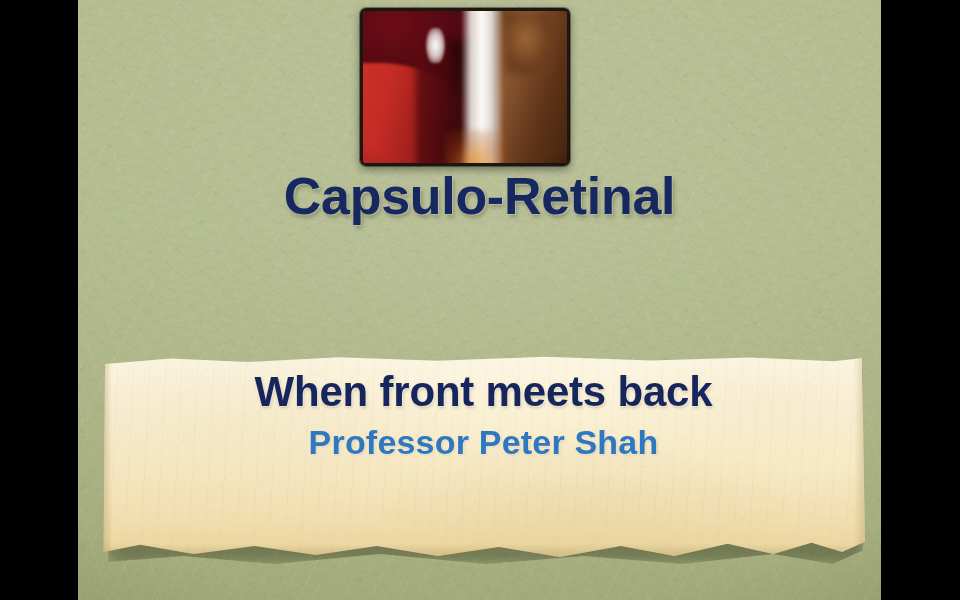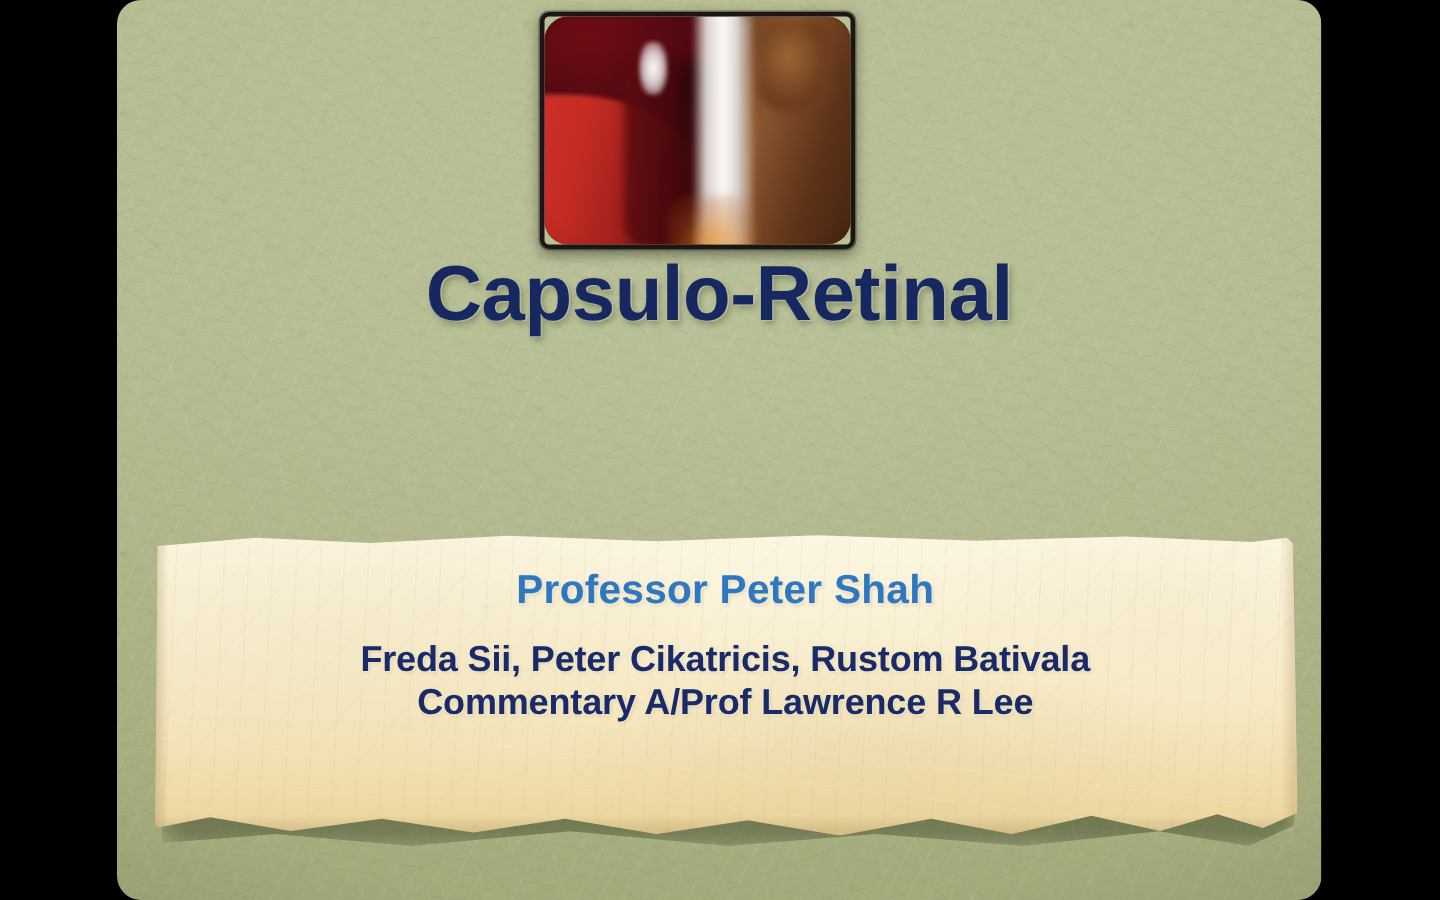--- a/index.html
+++ b/index.html
@@ -1,16 +1,16 @@
 <!DOCTYPE html>
 <html><head>
 <meta charset="utf-8">
 <title>Capsulo-Retinal Adhesion Syndrome</title>
 <style>
-  * { margin:0; padding:0; box-sizing:border-box;border-radius:16px; }
+  * { margin:0; padding:0; box-sizing:border-box; }
 
   html, body {
     width:960px; height:600px;
     background:#000;
     overflow:hidden;
     font-family:"Liberation Sans", sans-serif;
   }
 
   
   #slide-stage {
@@ -225,21 +225,21 @@
     font-size:42px;
     font-weight:bold;
     line-height:1.06;
     letter-spacing:-0.2px;
     text-shadow:1px 1px 0 rgba(255,255,255,.42), 1px 2px 3px rgba(120,100,60,.30);
     white-space:nowrap;
   }
   #presenter {
     margin-top:8px;
     color:#2f78bf;
-    font-size:27px;
+    font-size:34px;
     font-weight:bold;
     letter-spacing:0.2px;
     text-shadow:1px 1px 0 rgba(255,255,255,.40), 1px 1px 2px rgba(110,92,56,.26);
     white-space:nowrap;
   }
   #authors { margin-top:16px; }
   #authors .auth-line {
     display:block;
     color:#1a2a66;
     font-size:24px;
@@ -285,25 +285,22 @@
     </div>
 
     <div id="parchment-wrap">
       <div id="parchment-shadow"></div>
       <div id="parchment">
         <div class="parch-tex parch-fibre"></div>
         <div class="parch-tex parch-stain"></div>
         <div class="parch-tex parch-edge"></div>
 
         <div id="parch-text">
+          <div id="subtitle-main">When front meets back</div>
           <div id="presenter">Professor Peter Shah</div>
-          <div id="authors">
-            <span class="auth-line">Freda Sii, Peter Cikatricis, Rustom Bativala</span>
-            <span class="auth-line">Commentary A/Prof Lawrence R Lee</span>
-          </div>
         </div>
       </div>
     </div>
   </div>
 
   <div class="bar" id="bar-left"></div>
   <div class="bar" id="bar-right"></div>
 </div>
 
 </body></html>

